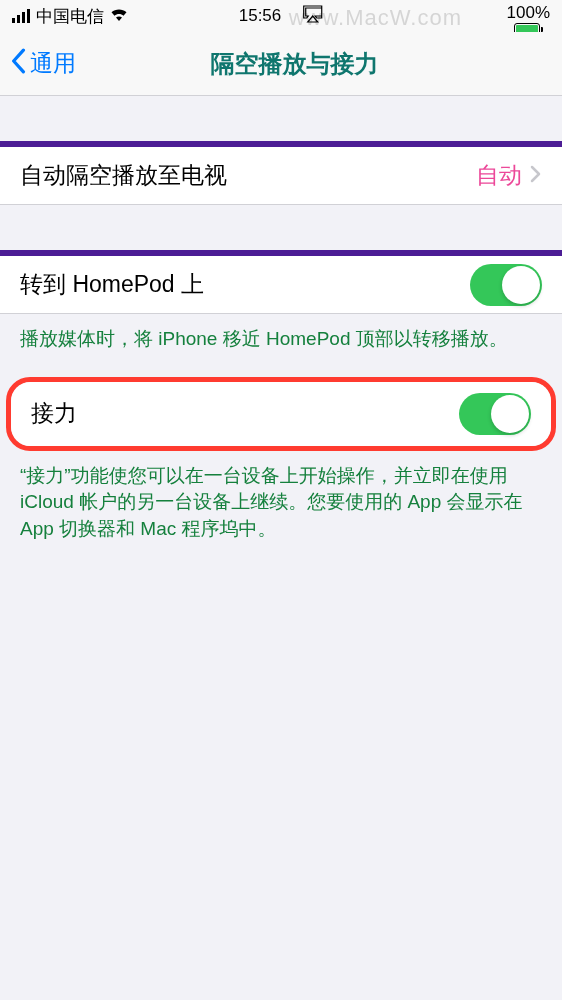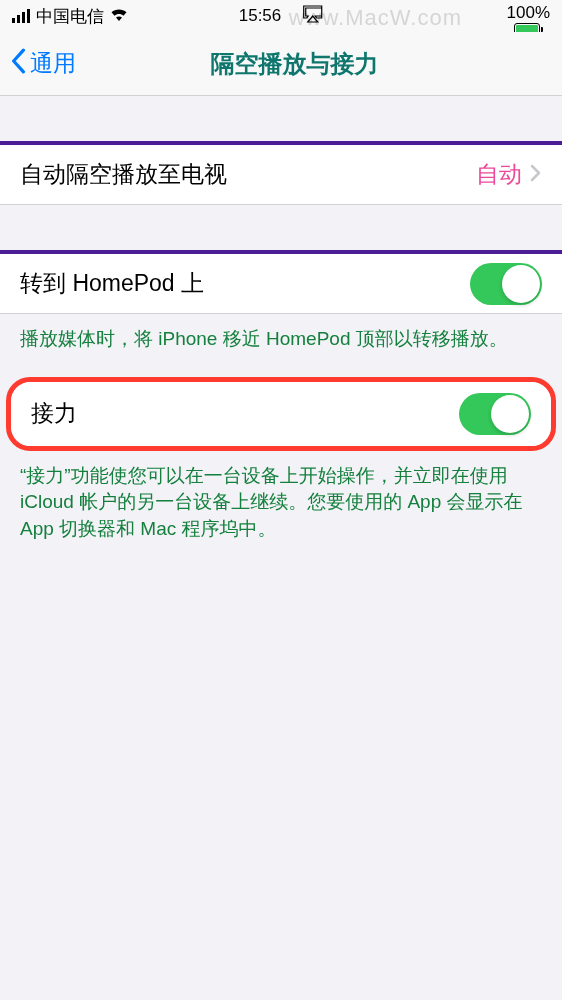--- a/index.html
+++ b/index.html
@@ -128,21 +128,21 @@
       display: flex;
       align-items: center;
       gap: 8px;
       color: #ec4899;
     }
     .chevron-right svg {
       width: 12px;
       height: 18px;
     }
     .cell-border-top {
-      border-top: 4px solid #4c1d95;
+      border-top: 6px solid #4c1d95;
     }
     .cell-border-bottom {
       border-bottom: 1px solid #d1d1d6;
     }
     .toggle {
       width: 72px;
       height: 42px;
       background: #34c759;
       border-radius: 21px;
       position: relative;

